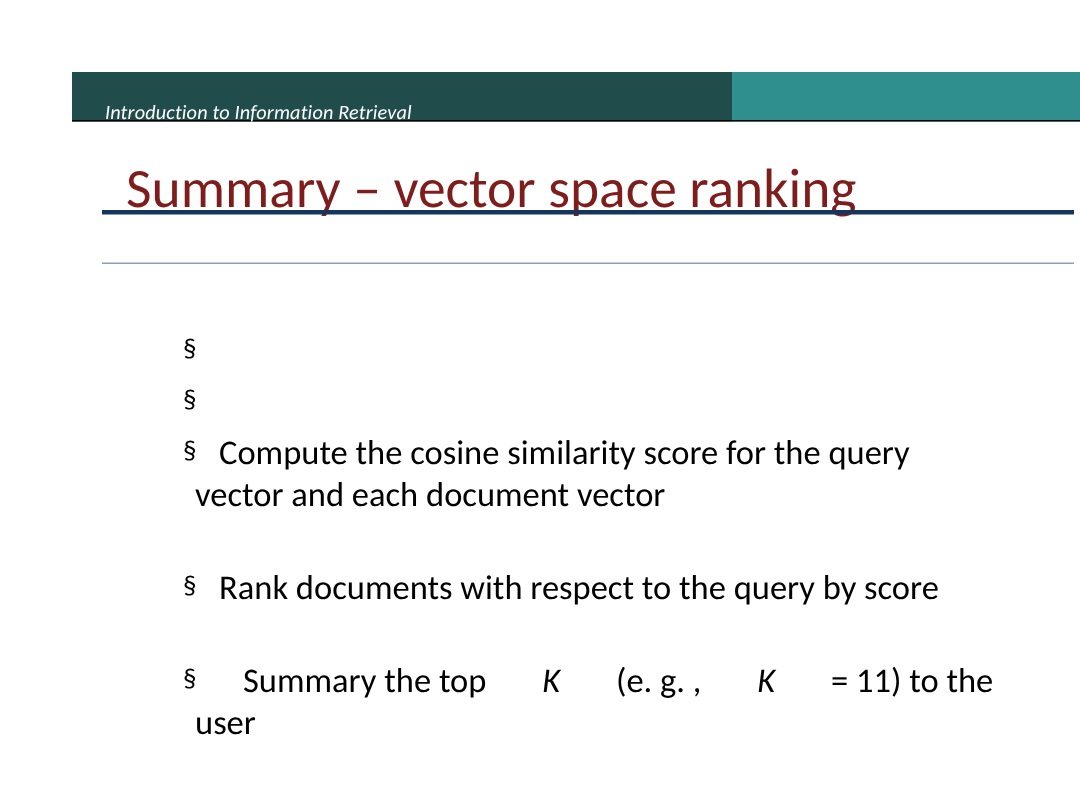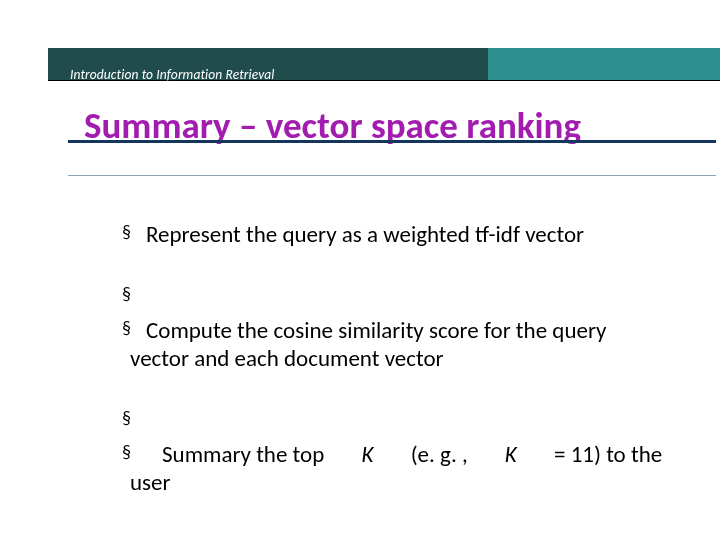--- a/index.html
+++ b/index.html
@@ -2,21 +2,21 @@
 <html><head>
 <meta charset="utf-8">
 <style>
   * { margin: 0; padding: 16px; box-sizing: border-box; }
   html, body { width: 720px; height: 540px; background: #fff; font-family: Calibri, "Segoe UI", Arial, sans-serif; overflow: hidden; }
   .slide { width: 720px; height: 540px; position: relative; background: #fff; }
   .header-bar { position: relative; width: 720px; height: 22px; }
   .hb-left { position: absolute; left: 0; top: 0; width: 440px; height: 22px; background: #214c4c; border-bottom: 1px solid #000; }
   .hb-right { position: absolute; right: 0; top: 0; width: 280px; height: 22px; background: #2f8e8e; border-bottom: 1px solid #000; }
   .header-text { position: absolute; left: 6px; top: 2px; color: #fff; font-style: italic; font-size: 13.5px; letter-spacing: 0.1px; }
-  .title { position: absolute; left: 36px; top: 55px; font-size: 37px; font-weight: 700; color: #a21caf; letter-spacing: 0px; }
+  .title { position: absolute; left: 36px; top: 55px; font-size: 37px; font-weight: 400; color: #7f1d1d; letter-spacing: 0px; }
   .title-rule { position: absolute; left: 36px; top: 108px; width: 648px; height: 0; border-top: 3px solid #14365c; border-bottom: 1px solid #8aa0b8; }
   .body { position: absolute; left: 36px; top: 140px; width: 648px; }
   .bullet-list { list-style: none; }
   .bullet-item { position: relative; padding-left: 30px; font-size: 23px; line-height: 1.22; color: #000; margin-bottom: 2px; }
   .bullet-marker { position: absolute; left: 6px; top: 2px; font-size: 18px; color: #000; }
   .italic { font-style: italic; }
 </style>
 </head>
 <body>
 
@@ -28,31 +28,31 @@
     <div class="header-text">Introduction to Information Retrieval</div>
   </div>
 
   <div class="title">Summary – vector space ranking</div>
   <div class="title-rule"></div>
 
   <div class="body">
     <ul class="bullet-list">
       <li class="bullet-item">
         <span class="bullet-marker">§</span>
-        <span>Represent the query as a weighted tf-idf vector</span>
       </li>
       <li class="bullet-item">
         <span class="bullet-marker">§</span>
       </li>
       <li class="bullet-item">
         <span class="bullet-marker">§</span>
         <span>Compute the cosine similarity score for the query vector and each document vector</span>
       </li>
       <li class="bullet-item">
         <span class="bullet-marker">§</span>
+        <span>Rank documents with respect to the query by score</span>
       </li>
       <li class="bullet-item">
         <span class="bullet-marker">§</span>
         <span><span>Summary the top </span><span class="italic">K</span><span> (e. g. , </span><span class="italic">K</span><span> = 11) to the user</span></span>
       </li>
     </ul>
   </div>
 
 </div>
 

